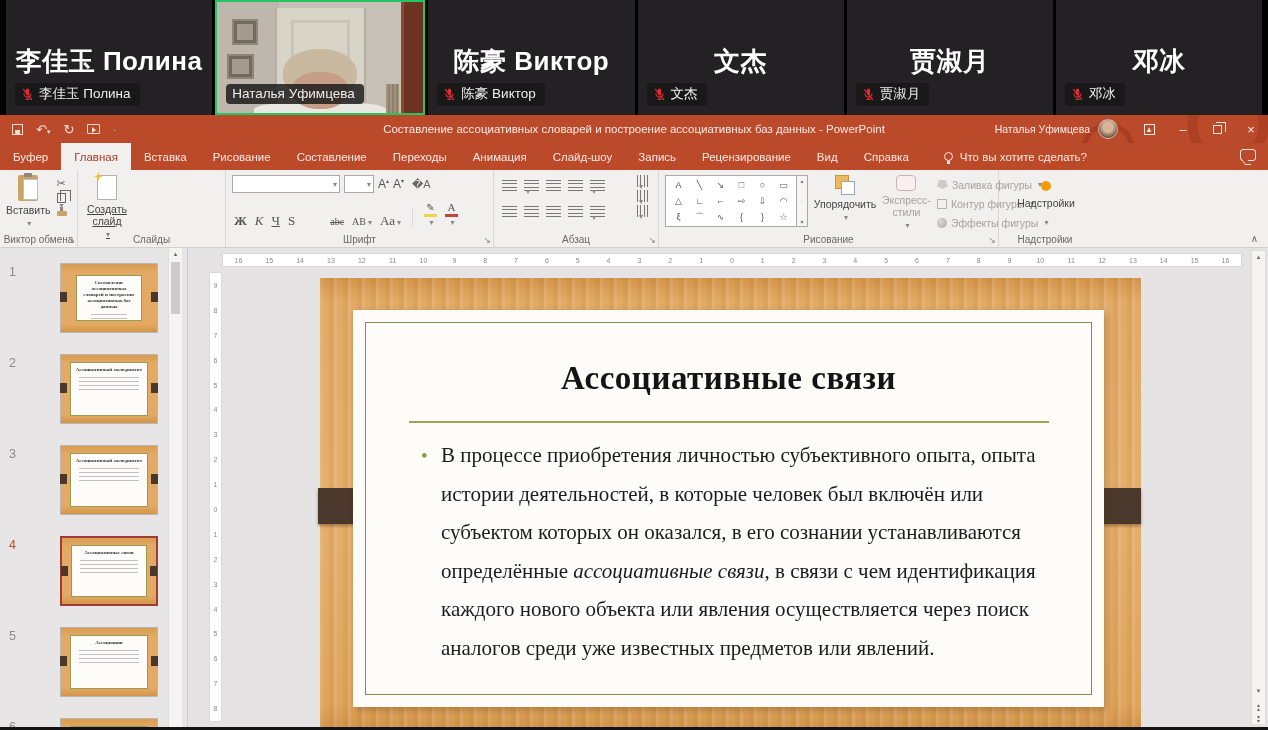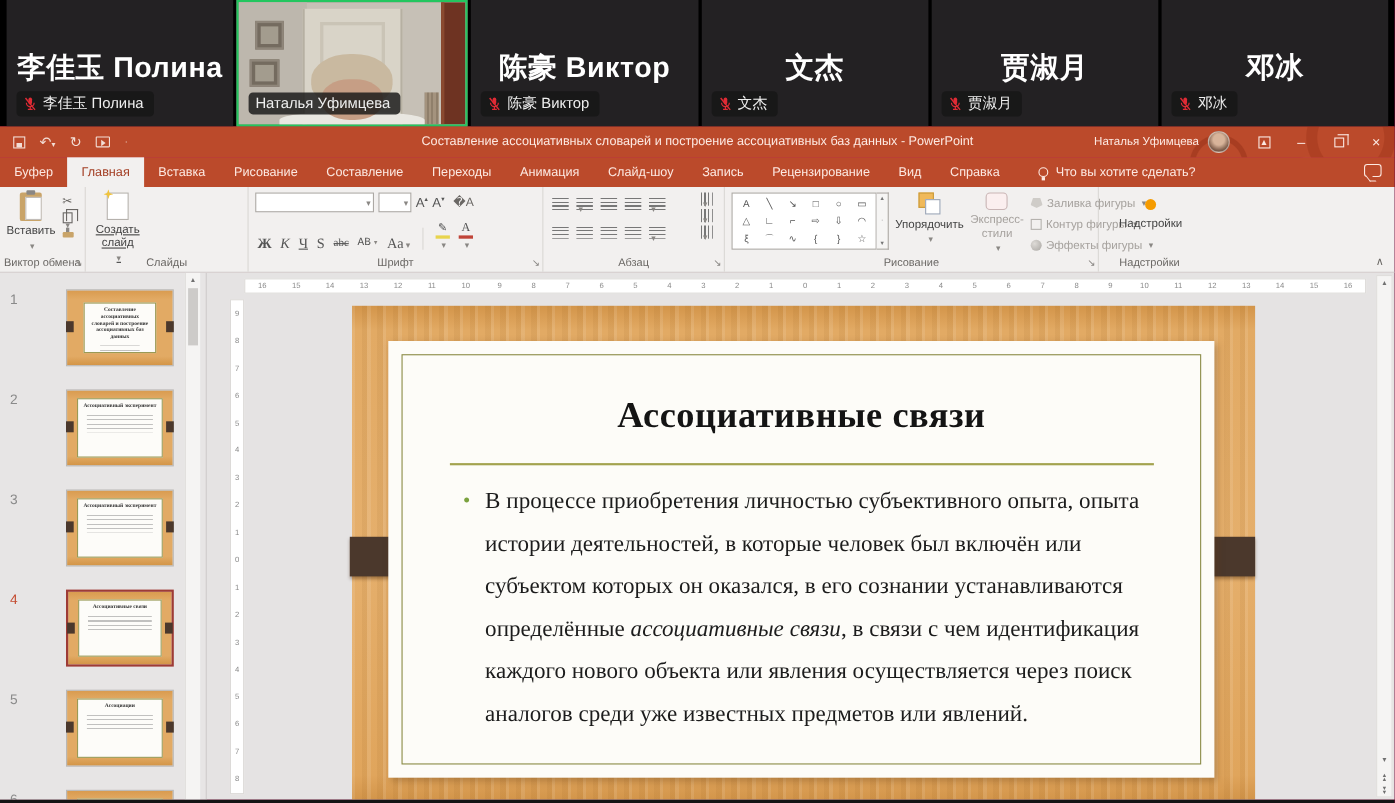--- a/index.html
+++ b/index.html
@@ -386,22 +386,22 @@
         <span class="fbox size dd"></span>
         <span class="sizebtn"><span>А</span><sup>▴</sup></span>
         <span class="sizebtn"><span>А</span><sup>▾</sup></span>
         <span class="sbtn" style="margin-left:4px;">�​A</span>
       </div>
       <div class="fontrow2">
         <span class="flet b">Ж</span>
         <span class="flet i">К</span>
         <span class="flet u">Ч</span>
         <span class="flet">S</span>
-        <span class="flet s" style="font-size:10px;">abc</span>
-        <span class="flet dd" style="font-size:10px;font-family:Liberation Mono, monospace;">АВ</span>
+        <span class="flet s" style="font-size:10px;margin-left:27px;">abc</span>
+        <span class="flet dd" style="font-size:10px;">АВ</span>
         <span class="flet dd">Аа</span>
         <span class="grow-sep"></span>
         <span class="colorbtn dd">
             <span class="flet" style="font-size:10px;">✎</span>
             <span class="cbar" style="background:#E8D44D;"></span>
           </span>
         <span class="colorbtn dd">
             <span class="flet" style="font-size:11px;">А</span>
             <span class="cbar" style="background:#C04438;"></span>
           </span>

